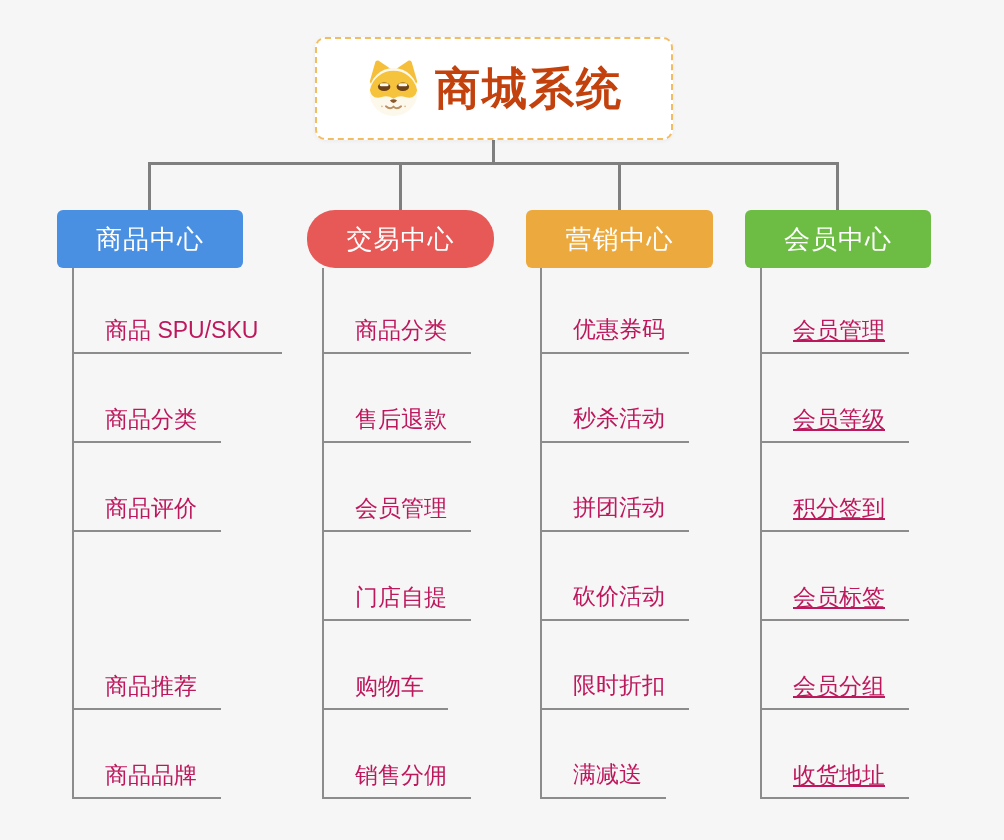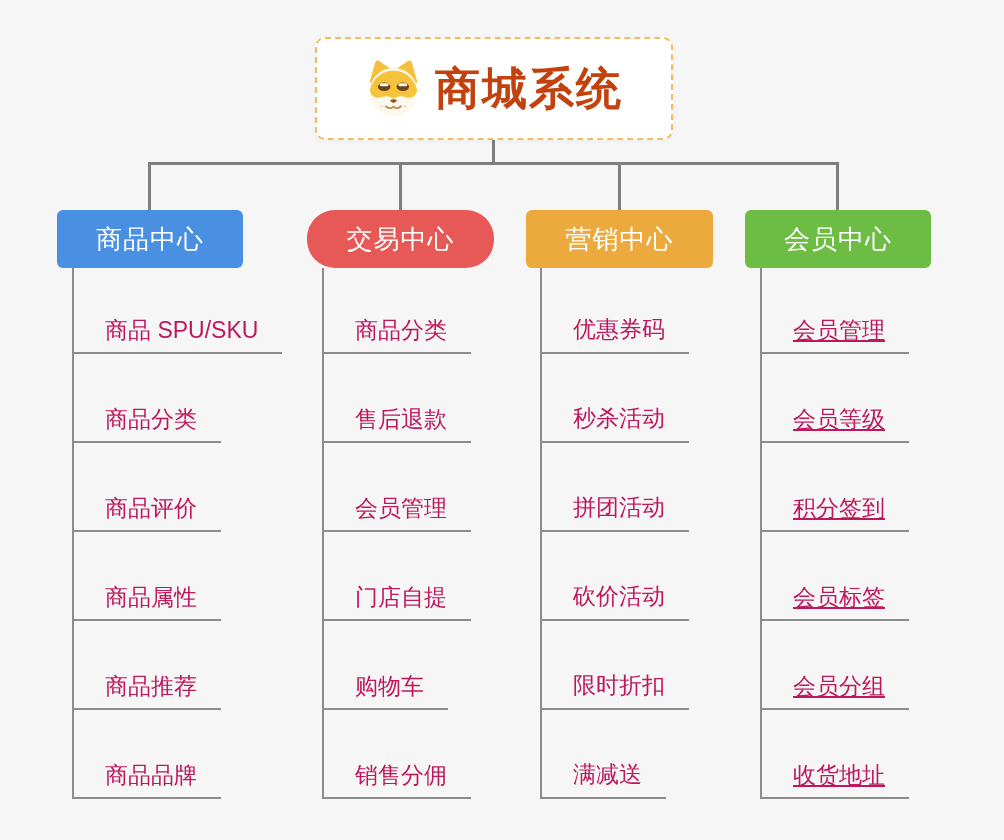--- a/index.html
+++ b/index.html
@@ -99,21 +99,20 @@
   <div class="branch b3" style="background-color: rgb(236, 170, 62);">营销中心</div>
 
   <div class="trunk t1"></div>
   <div class="trunk t2"></div>
   <div class="trunk t3"></div>
   <div class="trunk t4"></div>
 
   <div class="leaf c1 r0">商品 SPU/SKU</div>
   <div class="leaf c1 r1">商品分类</div>
   <div class="leaf c1 r2">商品评价</div>
-  <div class="leaf c1 r3">商品属性</div>
   <div class="leaf c1 r4">商品推荐</div>
   <div class="leaf c1 r5">商品品牌</div>
 
   <div class="leaf c2 r0">商品分类</div>
   <div class="leaf c2 r1">售后退款</div>
   <div class="leaf c2 r2">会员管理</div>
   <div class="leaf c2 r3">门店自提</div>
   <div class="leaf c2 r4">购物车</div>
   <div class="leaf c2 r5">销售分佣</div>
 

